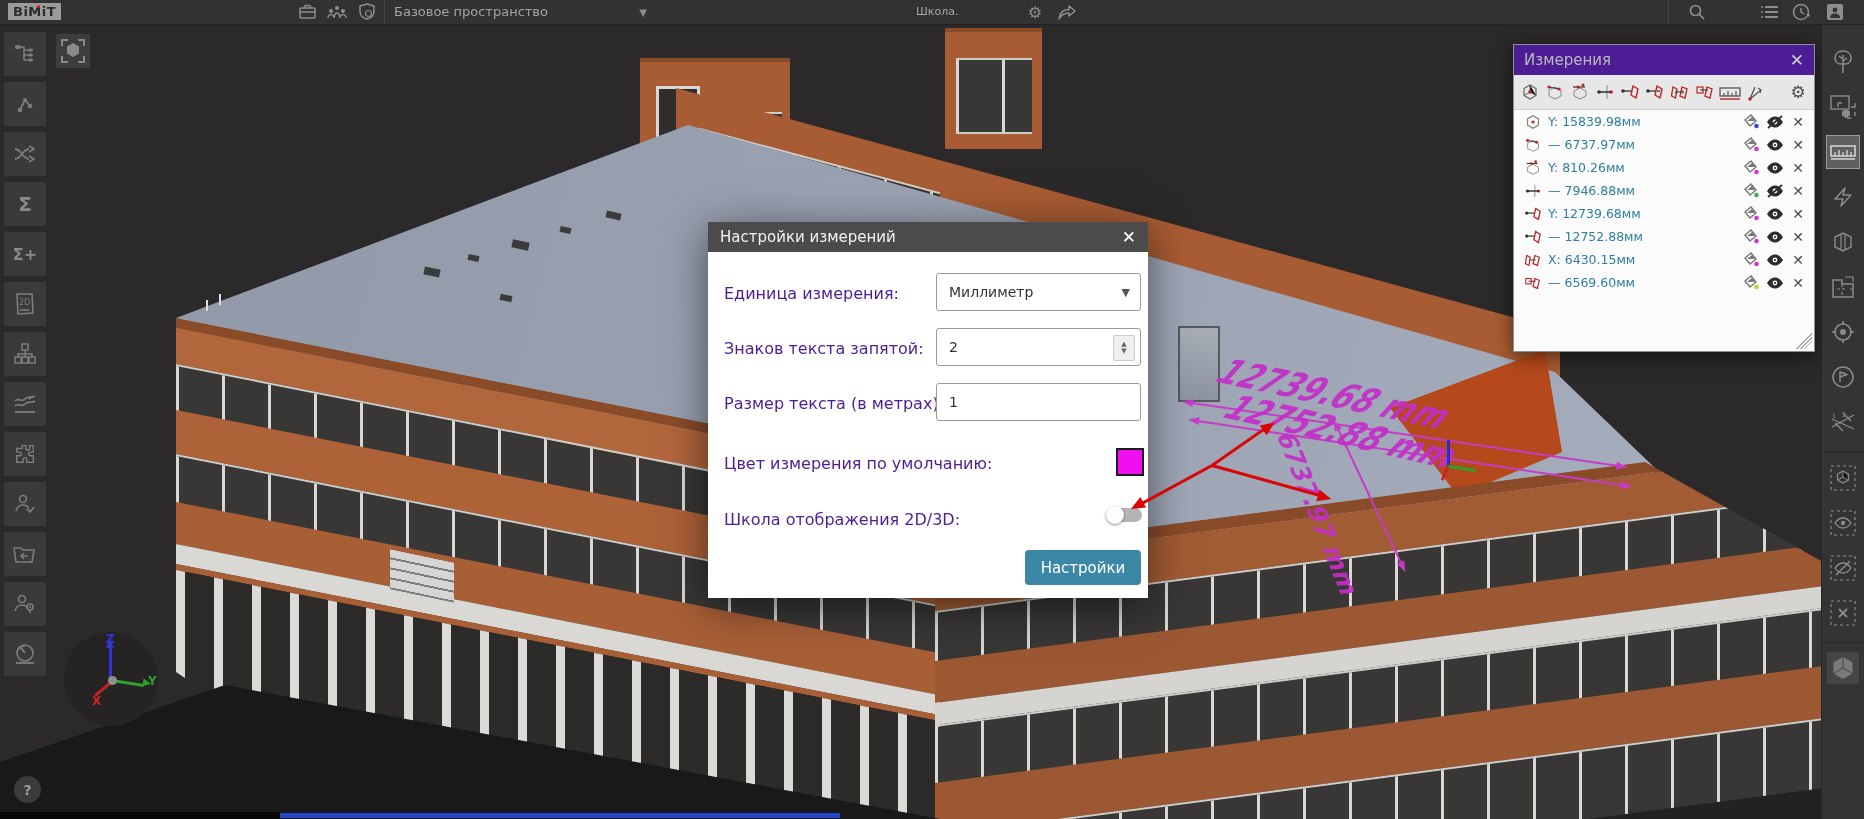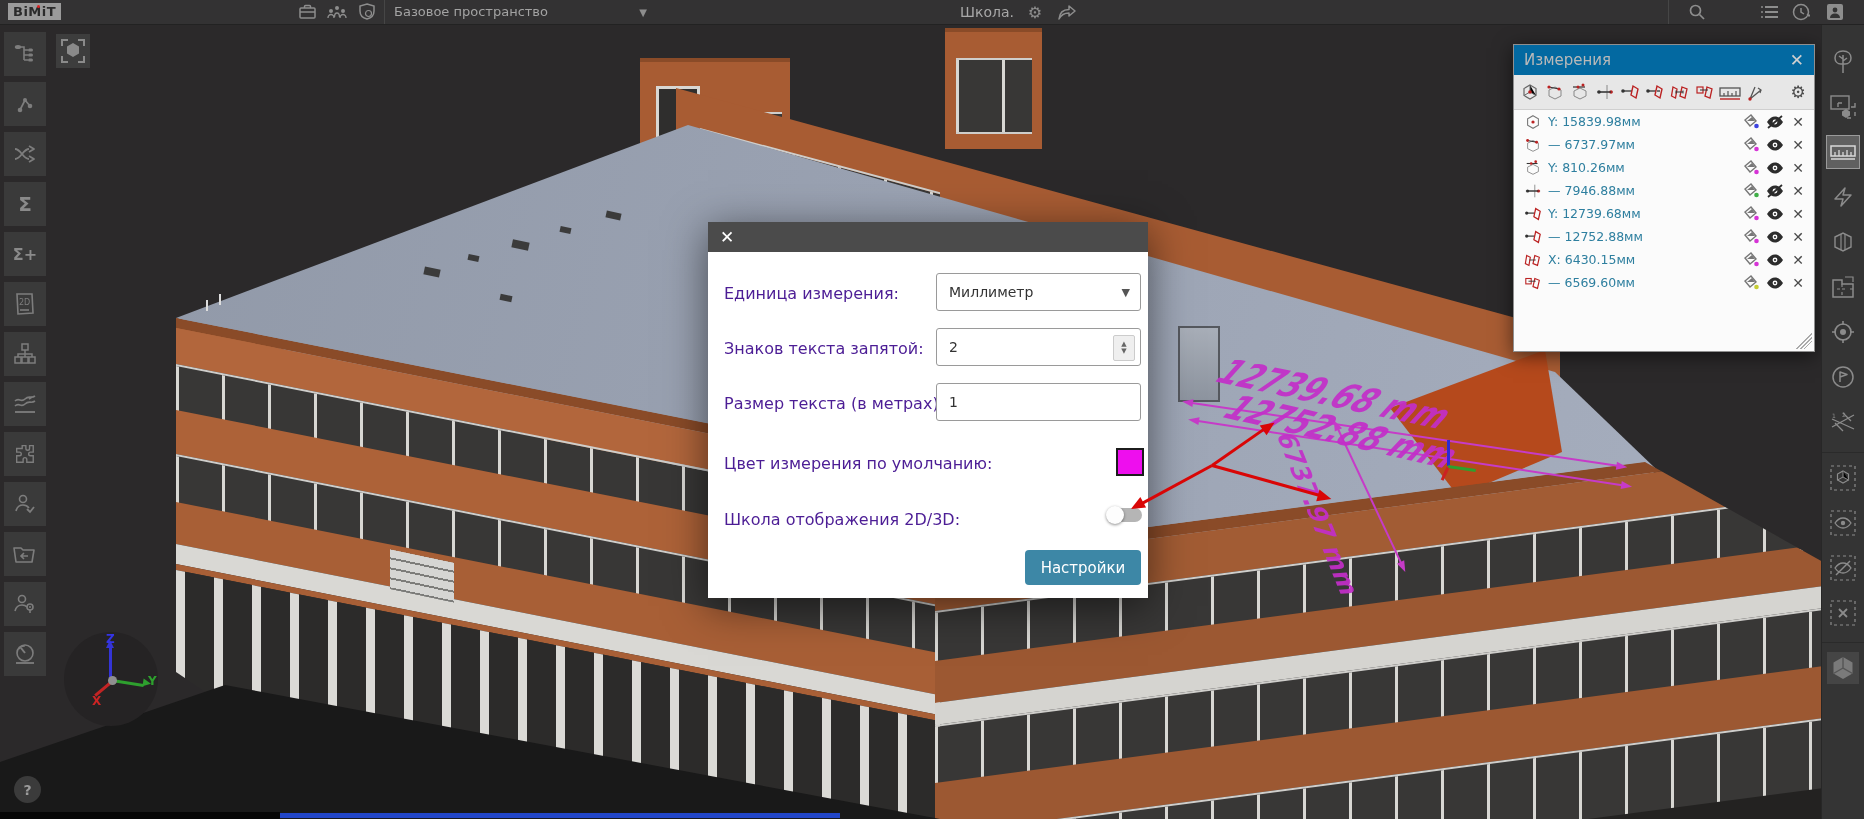--- a/index.html
+++ b/index.html
@@ -34,21 +34,21 @@
   .rline{position:absolute;height:3px;background:#d90606;transform-origin:0 50%;z-index:12;}
   .rline .ah-r{border-left:14px solid #d90606;border-top:6px solid transparent;border-bottom:6px solid transparent;right:-12px;}
 
   
   .gizmo{position:absolute;left:64px;top:632px;width:94px;height:94px;border-radius:50%;background:#252324;z-index:6;}
   .gz-lab{position:absolute;font-size:12px;font-weight:bold;}
   .help{position:absolute;left:14px;top:776px;width:27px;height:27px;border-radius:50%;background:#3b3b3b;color:#9c9c9c;font-weight:bold;font-size:14px;display:flex;align-items:center;justify-content:center;z-index:6;}
 
   
   .panel{position:absolute;left:1513px;top:44px;width:300px;height:306px;background:#fbfbfb;border:1px solid #8f8f8f;box-shadow:0 4px 18px rgba(0,0,0,.55);z-index:5;display:flex;flex-direction:column;}
-  .panel-h{height:30px;background:#0369a1;display:flex;align-items:center;padding:0 10px;flex:0 0 auto;}
+  .panel-h{height:30px;background:#4c1d95;display:flex;align-items:center;padding:0 10px;flex:0 0 auto;}
   .panel-h .t{color:#b9b9b9;font-size:15px;flex:1;}
   .panel-h .x{color:#cfcfcf;font-size:17px;cursor:pointer;}
   .ptools{height:34px;background:#e7e7e7;display:flex;align-items:center;padding:0 4px;gap:1px;flex:0 0 auto;border-bottom:1px solid #cfcfcf;}
   .ptool{width:24px;height:26px;display:flex;align-items:center;justify-content:center;}
   .delall{height:22px;display:flex;align-items:center;justify-content:flex-end;gap:5px;padding:0 10px;color:#2e93b0;font-size:12.5px;font-weight:bold;flex:0 0 auto;}
   .rows{flex:1;overflow:hidden;position:relative;}
   .mrow{height:23px;display:flex;align-items:center;padding:0 8px 0 10px;gap:6px;}
   .mrow .val{flex:1;color:#2e7f9f;font-size:12.5px;}
   .mrow .ctl{width:18px;display:flex;justify-content:center;}
   .mrow .xx{color:#4a4a4a;font-size:14px;width:16px;text-align:center;}
@@ -206,21 +206,21 @@
     <div class="tb-ic" style="left:356px;">
       <svg width="18" height="18" viewBox="0 0 18 18">
           <path d="M9 1l7 2v5c0 4-3 7-7 8-4-1-7-4-7-8V3z" fill="none" stroke="#8d8d8d" stroke-width="1.5"></path>
           <circle cx="10.5" cy="10.5" r="3" fill="none" stroke="#8d8d8d" stroke-width="1.2"></circle>
         </svg>
     </div>
     <div class="tb-sep" style="left:384px;"></div>
     <div class="tb-text" style="left:394px;">Базовое пространство</div>
     <div class="tb-ic caret" style="left:632px;">▼</div>
 
-    <div class="tb-text" style="left:960px;color:#a8a8a8;font-size:14px;">Школа.</div>
+    <div class="tb-text" style="left:916px;color:#a8a8a8;font-size:11px;">Школа.</div>
     <div class="tb-ic" style="left:1024px;font-size:16px;">⚙</div>
     <div class="tb-ic" style="left:1056px;">
       <svg width="18" height="15" viewBox="0 0 18 15">
           <path d="M11 1l6 5-6 5V8C6 8 3 10 1 14 1.5 8 5 4.5 11 4.5z" fill="none" stroke="#8d8d8d" stroke-width="1.5" stroke-linejoin="round"></path>
         </svg>
     </div>
 
     <div class="tb-sep" style="left:1668px;"></div>
     <div class="tb-ic" style="left:1686px;">
       <svg width="16" height="16" viewBox="0 0 16 16">
@@ -734,20 +734,21 @@
     <div class="ricon" style="top:628px;background:#454545;">
       <svg width="28" height="28" viewBox="0 0 28 28">
           <path d="M14 3l9.5 5.5v11L14 25l-9.5-5.5v-11z" fill="#7a7a7a"></path>
           <path d="M14 3v11l9.5 5.5M14 14L4.5 19.5" stroke="#555" stroke-width="1.4" fill="none"></path>
         </svg>
     </div>
   </aside>
 
   <section class="modal">
     <div class="modal-h">
+      <span class="t">Настройки измерений</span>
       <span class="x">✕</span>
     </div>
 
     <div class="mlabel" style="top:62px;">Единица измерения:</div>
     <div class="inp" style="top:51px;">
       <span>Миллиметр</span>
       <span class="caret2">▼</span>
     </div>
 
     <div class="mlabel" style="top:117px;">Знаков текста запятой:</div>

